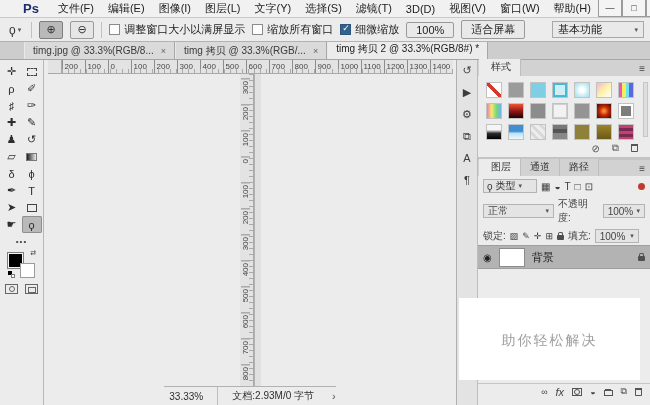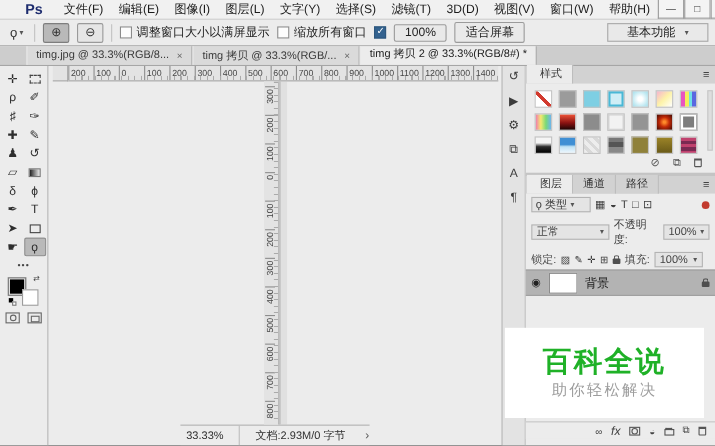--- a/index.html
+++ b/index.html
@@ -19,21 +19,21 @@
   .mag { font-size:12px; color:#333; }
   .caret { font-size:7px; color:#555; }
   .opt-zoom-btn { width:24px; height:18px; border:1px solid #9a9a9a; background:#e6e6e6; display:flex; align-items:center; justify-content:center; font-size:11px; color:#333; border-radius:2px; }
   .opt-zoom-btn.active { background:#b9b9b9; border-color:#7e7e7e; }
   .vsep { width:1px; height:16px; background:#c2c2c2; }
   .cb-group { display:flex; align-items:center; gap:4px; }
   .cb { width:11px; height:11px; border:1px solid #8b8b8b; background:#fdfdfd; position:relative; flex:none; }
   .cb.checked { background:#33628f; border-color:#2d567d; }
   .cb.checked::after { content:"✓"; position:absolute; left:1px; top:-2px; color:#fff; font-size:9px; }
   .opt-btn { border:1px solid #9a9a9a; background:#e9e9e9; padding:1px 9px; font-size:11px; color:#222; border-radius:2px; }
-  .workspace { margin-left:auto; border:1px solid #a8a8a8; background:#e9e9e9; height:17px; width:92px; display:flex; align-items:center; justify-content:space-between; padding:0 17px; }
+  .workspace { margin-left:auto; border:1px solid #a8a8a8; background:#e9e9e9; height:17px; width:92px; display:flex; align-items:center; justify-content:space-between; padding:0 5px; }
 
   
   .tabsrow { height:18px; background:#cdcdcd; border-bottom:1px solid #a6a6a6; display:flex; align-items:flex-end; padding-left:24px; flex:none; }
   .doc-tab { height:17px; display:flex; align-items:center; gap:7px; padding:0 8px; font-size:10px; color:#3a3a3a; background:#dadada; border-right:1px solid #a6a6a6; border-left:1px solid #e8e8e8; white-space:nowrap; }
   .doc-tab.active { background:#ececec; color:#222;flex-direction:column; }
   .tab-close { font-size:9px; color:#666; }
 
   
   .main { flex:1; display:flex; min-height:0; }
 
@@ -168,20 +168,21 @@
     <div class="cb-group">
       <span class="cb"></span>
       <span>调整窗口大小以满屏显示</span>
     </div>
     <div class="cb-group">
       <span class="cb"></span>
       <span>缩放所有窗口</span>
     </div>
     <div class="cb-group">
       <span class="cb checked"></span>
+      <span>细微缩放</span>
     </div>
     <button class="opt-btn">100%</button>
     <button class="opt-btn">适合屏幕</button>
     <div class="workspace">
       <span>基本功能</span>
       <span class="caret">▾</span>
     </div>
   </div>
 
   <div class="tabsrow">
@@ -437,18 +438,17 @@
             <span class="mask-icon"></span>
             <span>◒</span>
             <span class="folder-icon"></span>
             <span>⧉</span>
             <span class="trash-icon"></span>
           </div>
         </div>
       </div>
 
       <div class="promo">
-        <div class="promo-title" style="color:#1fb127">百科全说</div>
         <div class="promo-sub">助你轻松解决</div>
       </div>
     </div>
   </div>
 </div>
 
 </body></html>

